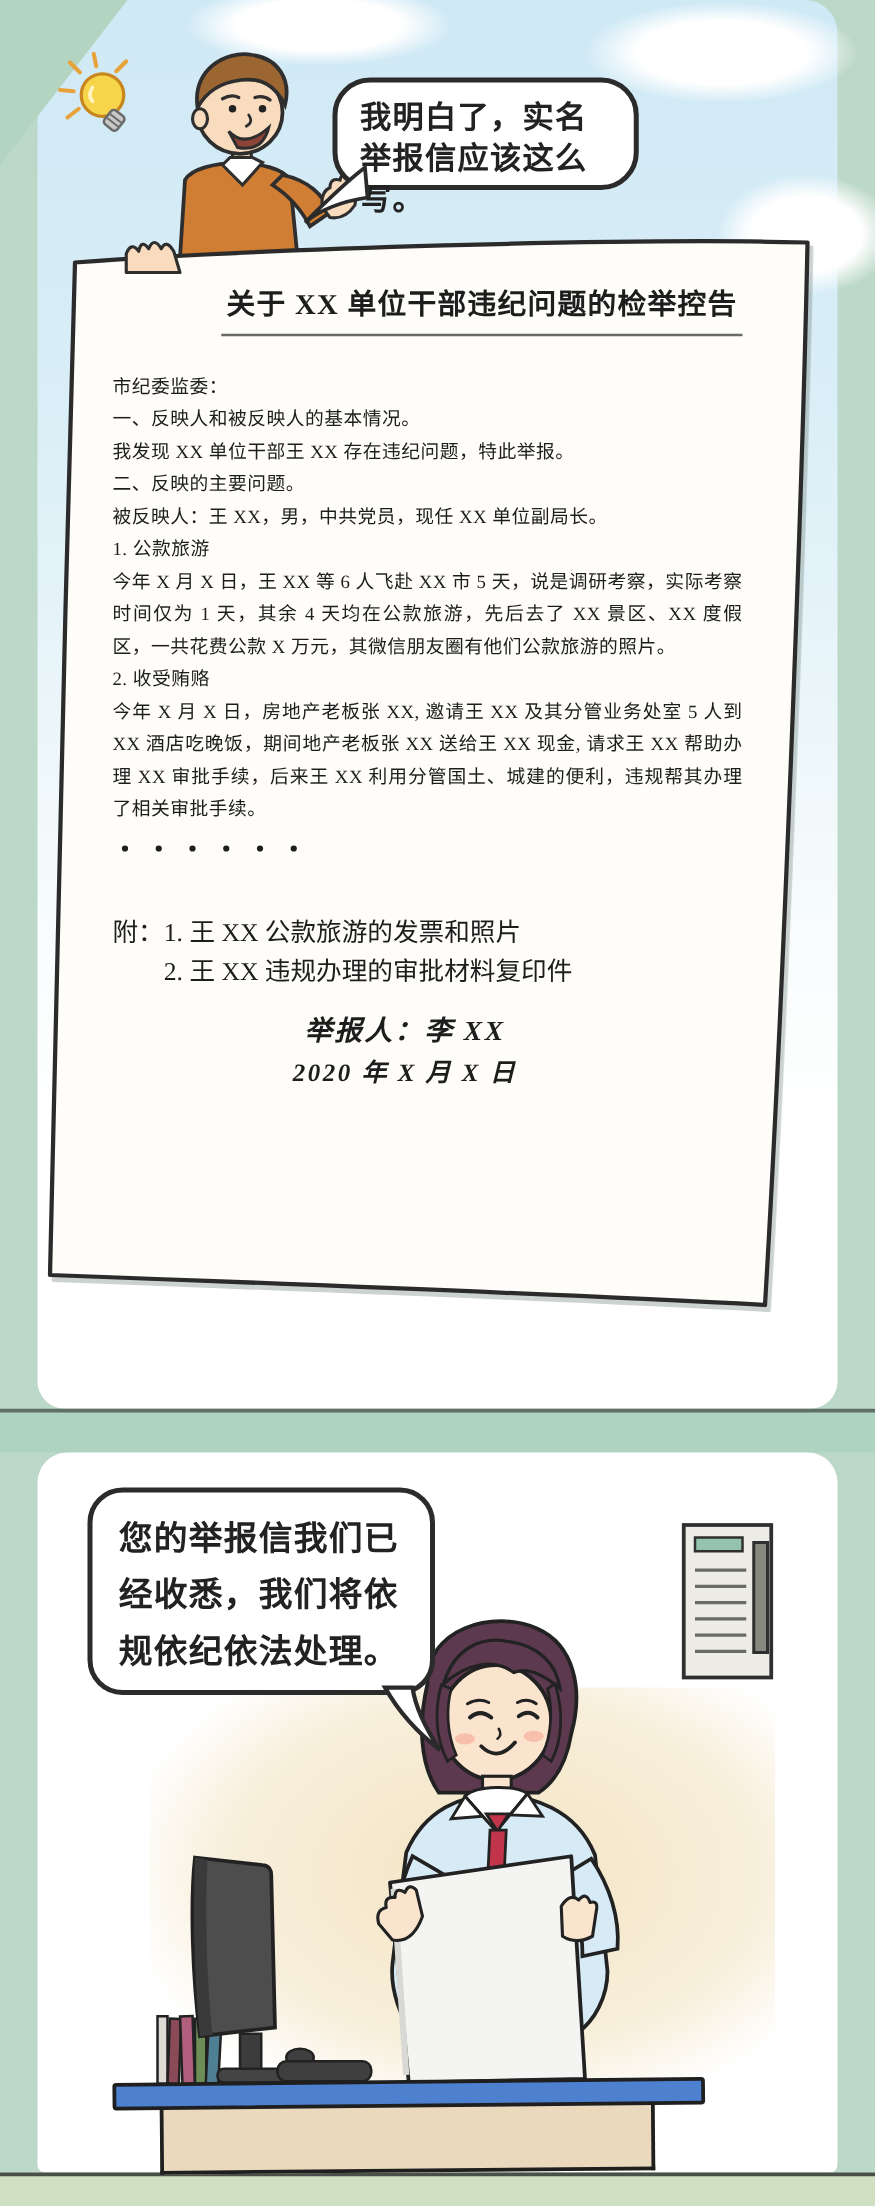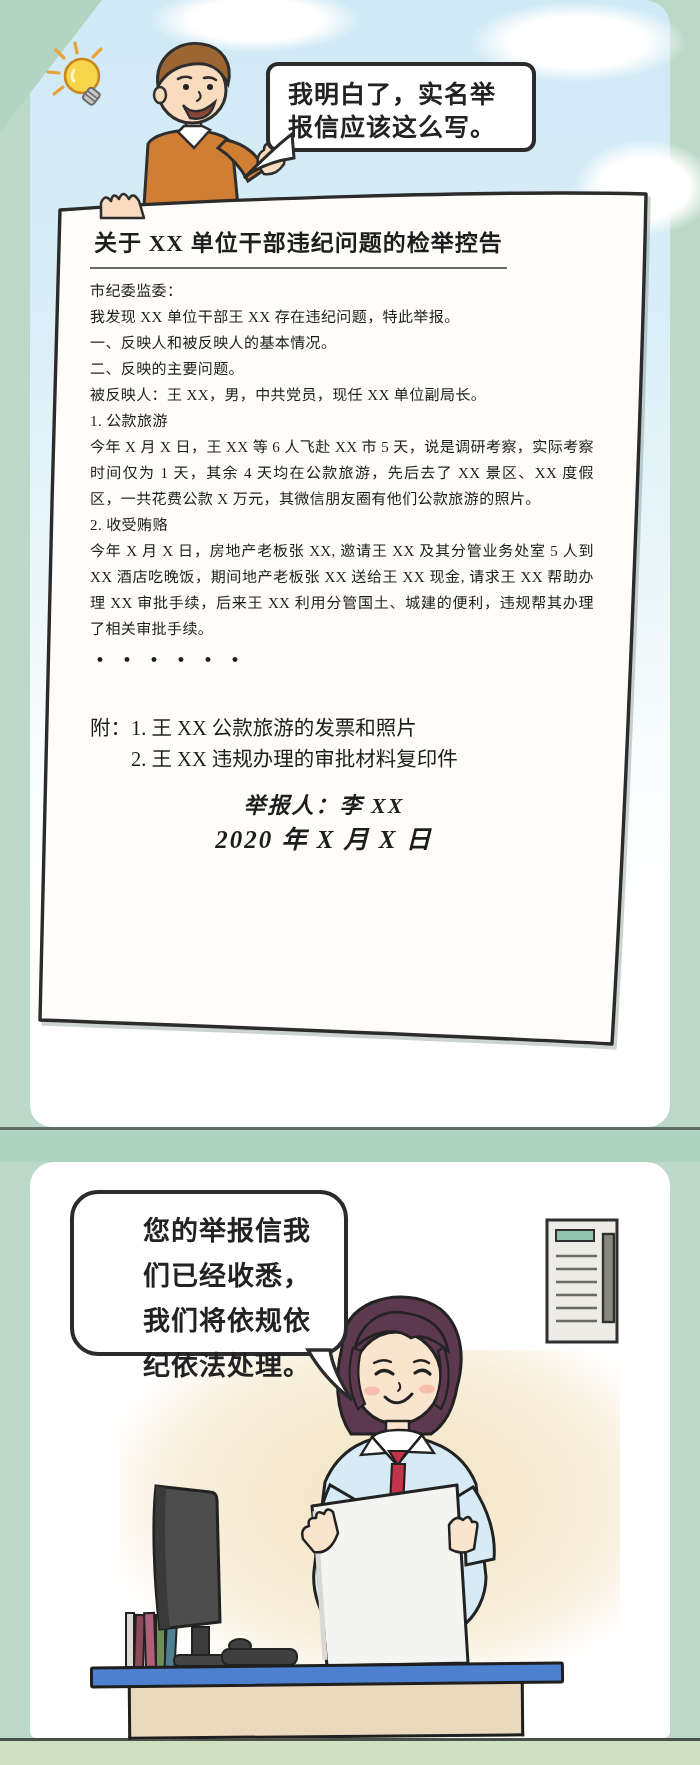--- a/index.html
+++ b/index.html
@@ -14,43 +14,43 @@
   #bottom-card{top:1162px;height:576px;border-radius:24px 24px 6px 6px;}
   #footer-band{position:absolute;left:0;top:1738px;width:700px;height:27px;background:#cfe0c3;border-top:3px solid #4a4f4a;box-sizing:border-box;}
   #corner-wedge{position:absolute;left:0;top:0;width:102px;height:132px;background:#b2d4c0;
     clip-path:polygon(0 0,100% 0,0 100%);z-index:3;}
 
   .cloud{position:absolute;border-radius:50%;
     background:radial-gradient(ellipse at center,#ffffff 45%,rgba(255,255,255,0) 72%);}
 
   
   .bubble{position:absolute;background:#fff;border:4px solid #2b2b2b;box-sizing:border-box;z-index:6;}
-  #bubble-top{left:266px;top:62px;width:270px;height:90px;border-radius:12px;}
+  #bubble-top{left:266px;top:62px;width:245px;height:90px;border-radius:30px;}
   #bubble-top .bubble-text{padding:12px 18px;font-size:25px;line-height:33px;font-weight:600;letter-spacing:1px;color:#222;}
-  #bubble-bottom{left:70px;top:1190px;width:278px;height:166px;border-radius:28px;padding-left:48px;}
+  #bubble-bottom{left:70px;top:1190px;width:278px;height:166px;border-radius:28px;}
   #bubble-bottom .bubble-text{padding:15px 21px;font-size:27px;line-height:45px;font-weight:600;letter-spacing:1px;color:#222;}
   .tail{position:absolute;z-index:7;}
 
   
   #letter-sheet{position:absolute;left:26px;top:182px;z-index:4;filter:drop-shadow(3px 4px 0 rgba(110,125,118,.35));}
   #letter-text{position:absolute;left:90px;top:224px;width:504px;z-index:5;
     font-family:"Liberation Serif",serif;color:#1d1d1d;}
-  #letter-title{text-align:left;margin-bottom:9px;}
+  #letter-title{text-align:right;margin-bottom:28px;}
   #letter-title span{display:inline-block;font-size:23px;font-weight:700;letter-spacing:1px;
     border-bottom:2px solid #6a6a6a;padding:0 4px 9px 4px;}
   #letter-text p{margin:0;font-size:15px;line-height:26px;letter-spacing:.4px;
     text-align:justify;text-align-last:left;}
   #letter-ellipsis{font-size:20px;letter-spacing:7px;font-weight:700;margin-top:2px;}
   #letter-attachments{margin-top:40px;font-size:20.5px;line-height:31px;}
   #attach-row1{display:flex;}
   #attach-row2{padding-left:41px;font-family:Liberation Serif, serif;}
   #letter-signature{margin-top:14px;text-align:center;padding-right:36px;
     font-family:"Liberation Serif",serif;font-style:italic;}
   #signature-name{font-size:22px;line-height:34px;font-weight:600;letter-spacing:2px;}
-  #signature-date{font-size:25px;line-height:34px;font-weight:600;letter-spacing:2px;}
+  #signature-date{font-size:20px;line-height:34px;font-weight:600;letter-spacing:2px;}
 
   
   #tan-wash{position:absolute;left:120px;top:1350px;width:500px;height:330px;z-index:1;
     background:radial-gradient(ellipse at 55% 45%,rgba(242,226,190,.95) 0%,rgba(242,226,190,.55) 55%,rgba(242,226,190,0) 78%);}
   #desk-top{position:absolute;left:90px;top:1664px;width:474px;height:22px;background:#4d80cf;
     border:3px solid #1f1f1f;border-radius:3px;transform:rotate(-.6deg);box-sizing:border-box;z-index:5;}
   #desk-front{position:absolute;left:128px;top:1684px;width:396px;height:54px;background:#ead9bd;
     border-left:3px solid #1f1f1f;border-right:3px solid #1f1f1f;border-bottom:3px solid #1f1f1f;
     transform:rotate(-.5deg);box-sizing:border-box;z-index:4;}
   .scene{position:absolute;z-index:2;}
@@ -119,22 +119,22 @@
   </div>
   <svg class="tail" style="left:238px;top:128px;" width="60" height="54" viewBox="0 0 60 54">
     <path d="M54 6 C38 18 22 34 6 50 C18 40 36 33 56 30 Z" fill="#fff" stroke="#2b2b2b" stroke-width="3"></path>
   </svg>
 
   <div id="letter-text">
     <div id="letter-title">
       <span>关于 XX 单位干部违纪问题的检举控告</span>
     </div>
     <p>市纪委监委：</p>
+    <p>一、反映人和被反映人的基本情况。</p>
     <p>我发现 XX 单位干部王 XX 存在违纪问题，特此举报。</p>
-    <p>一、反映人和被反映人的基本情况。</p>
     <p>二、反映的主要问题。</p>
     <p>被反映人：王 XX，男，中共党员，现任 XX 单位副局长。</p>
     <p>1. 公款旅游</p>
     <p>今年 X 月 X 日，王 XX 等 6 人飞赴 XX 市 5 天，说是调研考察，实际考察时间仅为 1 天，其余 4 天均在公款旅游，先后去了 XX 景区、XX 度假区，一共花费公款 X 万元，其微信朋友圈有他们公款旅游的照片。</p>
     <p>2. 收受贿赂</p>
     <p>今年 X 月 X 日，房地产老板张 XX, 邀请王 XX 及其分管业务处室 5 人到 XX 酒店吃晚饭，期间地产老板张 XX 送给王 XX 现金, 请求王 XX 帮助办理 XX 审批手续，后来王 XX 利用分管国土、城建的便利，违规帮其办理了相关审批手续。</p>
     <div id="letter-ellipsis">・・・・・・</div>
     <div id="letter-attachments">
       <div id="attach-row1">
         <span>附：</span>

